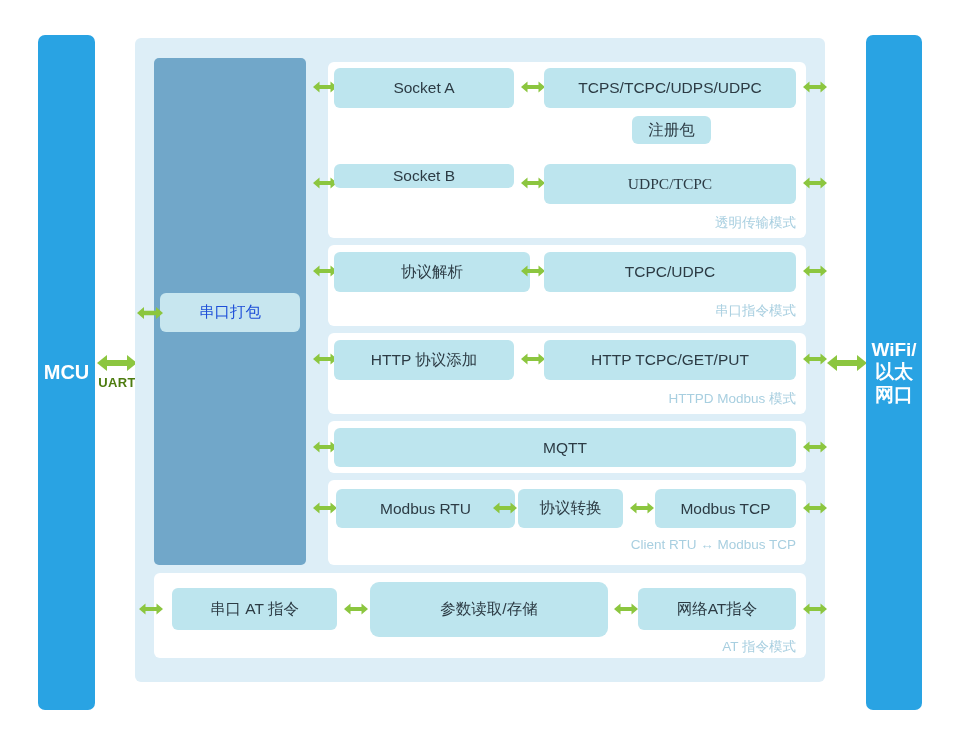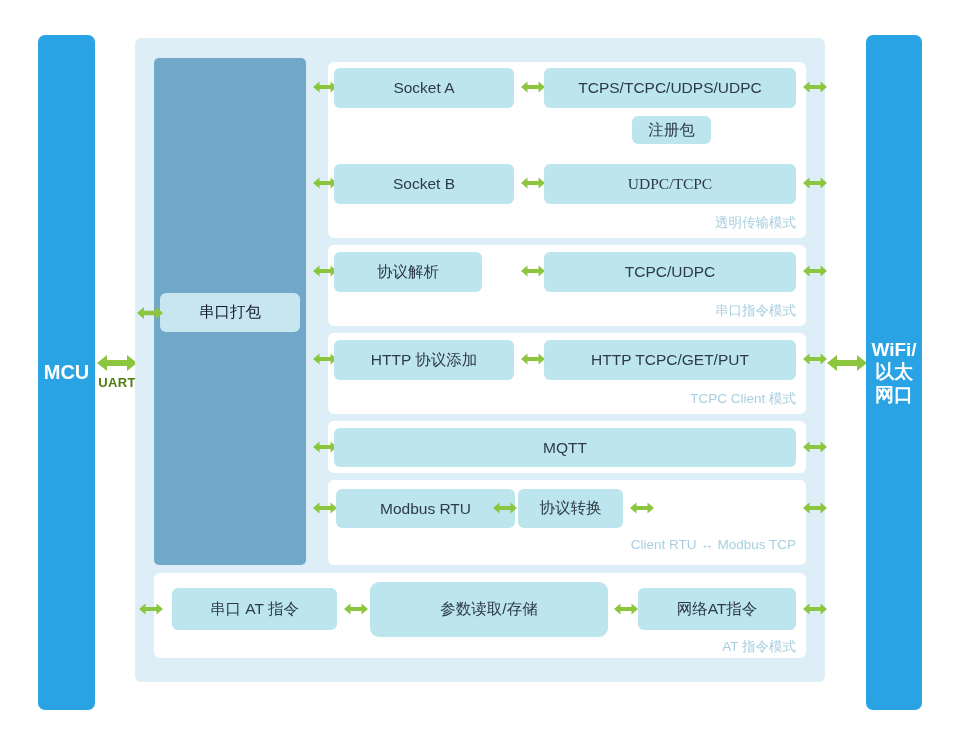--- a/index.html
+++ b/index.html
@@ -60,21 +60,21 @@
     background: #71a7c9;
     border-radius: 5px;
   }
   #uart-box {
     position: absolute;
     left: 160px; top: 293px;
     width: 140px; height: 39px;
     background: #c7e6ef;
     border-radius: 6px;
     display: flex; align-items: center; justify-content: center;
-    color: #0f172a;
+    color: #1d4ed8;
     font-size: 15.5px;
   }
 
   
   .card {
     position: absolute;
     background: #ffffff;
     border-radius: 6px;
   }
   #card-transparent { left: 328px; top: 62px;  width: 478px; height: 176px; }
@@ -174,41 +174,41 @@
     </svg>
   </div>
 
   <div class="fbox" style="left:632px; top:116px; width:79px; height:28px;">注册包</div>
 
   <div class="arrow small" style="left:313px; top:176px;">
     <svg viewBox="0 0 24 14" xmlns="http://www.w3.org/2000/svg">
       <path d="M0 7 L6.5 1.5 L6.5 5 L17.5 5 L17.5 1.5 L24 7 L17.5 12.5 L17.5 9 L6.5 9 L6.5 12.5 Z" fill="#8cc63f"></path>
     </svg>
   </div>
-  <div class="fbox" style="left:334px; top:164px; width:180px; height:40px;">Socket B</div>
+  <div class="fbox" style="left:334px; top:164px; width:180px; height:24px;">Socket B</div>
   <div class="arrow small" style="left:521px; top:176px;">
     <svg viewBox="0 0 24 14" xmlns="http://www.w3.org/2000/svg">
       <path d="M0 7 L6.5 1.5 L6.5 5 L17.5 5 L17.5 1.5 L24 7 L17.5 12.5 L17.5 9 L6.5 9 L6.5 12.5 Z" fill="#8cc63f"></path>
     </svg>
   </div>
   <div class="fbox" style="left:544px; top:164px; width:252px; height:40px;font-family:Liberation Serif, serif;">UDPC/TCPC</div>
   <div class="arrow small" style="left:803px; top:176px;">
     <svg viewBox="0 0 24 14" xmlns="http://www.w3.org/2000/svg">
       <path d="M0 7 L6.5 1.5 L6.5 5 L17.5 5 L17.5 1.5 L24 7 L17.5 12.5 L17.5 9 L6.5 9 L6.5 12.5 Z" fill="#8cc63f"></path>
     </svg>
   </div>
   <div class="mode-label" style="left:596px; top:214px; width:200px;">透明传输模式</div>
 
   <div id="card-serialcmd" class="card"></div>
   <div class="arrow small" style="left:313px; top:264px;">
     <svg viewBox="0 0 24 14" xmlns="http://www.w3.org/2000/svg">
       <path d="M0 7 L6.5 1.5 L6.5 5 L17.5 5 L17.5 1.5 L24 7 L17.5 12.5 L17.5 9 L6.5 9 L6.5 12.5 Z" fill="#8cc63f"></path>
     </svg>
   </div>
-  <div class="fbox" style="left:334px; top:252px; width:148px; height:40px;">协议解析</div>
+  <div class="fbox" style="left:334px; top:252px; width:196px; height:40px;">协议解析</div>
   <div class="arrow small" style="left:521px; top:264px;">
     <svg viewBox="0 0 24 14" xmlns="http://www.w3.org/2000/svg">
       <path d="M0 7 L6.5 1.5 L6.5 5 L17.5 5 L17.5 1.5 L24 7 L17.5 12.5 L17.5 9 L6.5 9 L6.5 12.5 Z" fill="#8cc63f"></path>
     </svg>
   </div>
   <div class="fbox" style="left:544px; top:252px; width:252px; height:40px;">TCPC/UDPC</div>
   <div class="arrow small" style="left:803px; top:264px;">
     <svg viewBox="0 0 24 14" xmlns="http://www.w3.org/2000/svg">
       <path d="M0 7 L6.5 1.5 L6.5 5 L17.5 5 L17.5 1.5 L24 7 L17.5 12.5 L17.5 9 L6.5 9 L6.5 12.5 Z" fill="#8cc63f"></path>
     </svg>
@@ -226,21 +226,21 @@
     <svg viewBox="0 0 24 14" xmlns="http://www.w3.org/2000/svg">
       <path d="M0 7 L6.5 1.5 L6.5 5 L17.5 5 L17.5 1.5 L24 7 L17.5 12.5 L17.5 9 L6.5 9 L6.5 12.5 Z" fill="#8cc63f"></path>
     </svg>
   </div>
   <div class="fbox" style="left:544px; top:340px; width:252px; height:40px;">HTTP TCPC/GET/PUT</div>
   <div class="arrow small" style="left:803px; top:352px;">
     <svg viewBox="0 0 24 14" xmlns="http://www.w3.org/2000/svg">
       <path d="M0 7 L6.5 1.5 L6.5 5 L17.5 5 L17.5 1.5 L24 7 L17.5 12.5 L17.5 9 L6.5 9 L6.5 12.5 Z" fill="#8cc63f"></path>
     </svg>
   </div>
-  <div class="mode-label" style="left:576px; top:390px; width:220px;">TCPC Client 模式</div>
+  <div class="mode-label" style="left:576px; top:390px; width:220px;">HTTPD Modbus 模式</div>
 
   <div id="card-mqtt" class="card"></div>
   <div class="arrow small" style="left:313px; top:440px;">
     <svg viewBox="0 0 24 14" xmlns="http://www.w3.org/2000/svg">
       <path d="M0 7 L6.5 1.5 L6.5 5 L17.5 5 L17.5 1.5 L24 7 L17.5 12.5 L17.5 9 L6.5 9 L6.5 12.5 Z" fill="#8cc63f"></path>
     </svg>
   </div>
   <div class="fbox" style="left:334px; top:428px; width:462px; height:39px;">MQTT</div>
   <div class="arrow small" style="left:803px; top:440px;">
     <svg viewBox="0 0 24 14" xmlns="http://www.w3.org/2000/svg">
@@ -259,20 +259,21 @@
     <svg viewBox="0 0 24 14" xmlns="http://www.w3.org/2000/svg">
       <path d="M0 7 L6.5 1.5 L6.5 5 L17.5 5 L17.5 1.5 L24 7 L17.5 12.5 L17.5 9 L6.5 9 L6.5 12.5 Z" fill="#8cc63f"></path>
     </svg>
   </div>
   <div class="fbox" style="left:518px; top:489px; width:105px; height:39px;">协议转换</div>
   <div class="arrow small" style="left:630px; top:501px;">
     <svg viewBox="0 0 24 14" xmlns="http://www.w3.org/2000/svg">
       <path d="M0 7 L6.5 1.5 L6.5 5 L17.5 5 L17.5 1.5 L24 7 L17.5 12.5 L17.5 9 L6.5 9 L6.5 12.5 Z" fill="#8cc63f"></path>
     </svg>
   </div>
+  <div class="fbox" style="left:655px; top:489px; width:141px; height:39px;">Modbus TCP</div>
   <div class="arrow small" style="left:803px; top:501px;">
     <svg viewBox="0 0 24 14" xmlns="http://www.w3.org/2000/svg">
       <path d="M0 7 L6.5 1.5 L6.5 5 L17.5 5 L17.5 1.5 L24 7 L17.5 12.5 L17.5 9 L6.5 9 L6.5 12.5 Z" fill="#8cc63f"></path>
     </svg>
   </div>
   <div class="mode-label" style="left:536px; top:537px; width:260px;">Client RTU ↔ Modbus TCP</div>
 
   <div id="card-at" class="card"></div>
   <div class="arrow small" style="left:139px; top:602px;">
     <svg viewBox="0 0 24 14" xmlns="http://www.w3.org/2000/svg">

